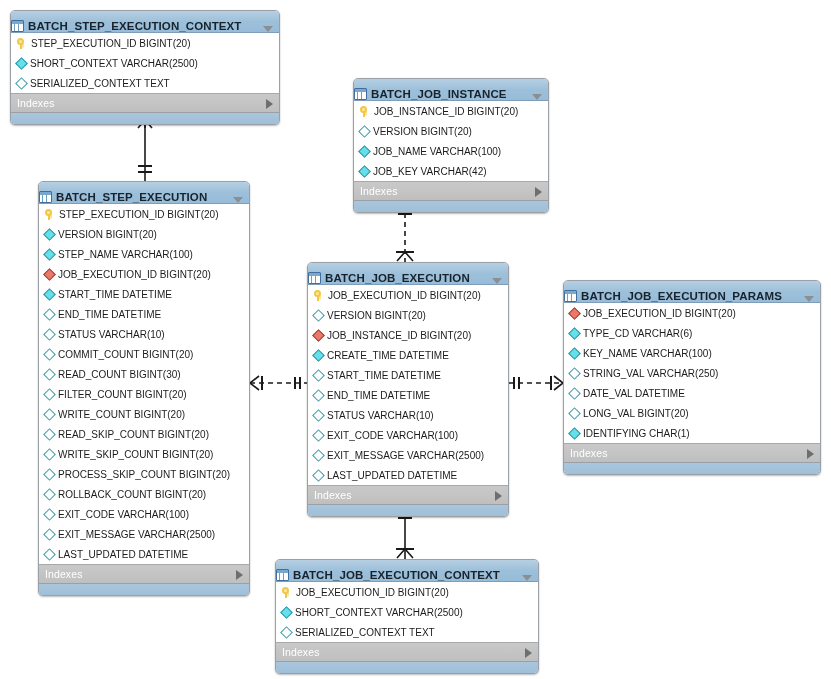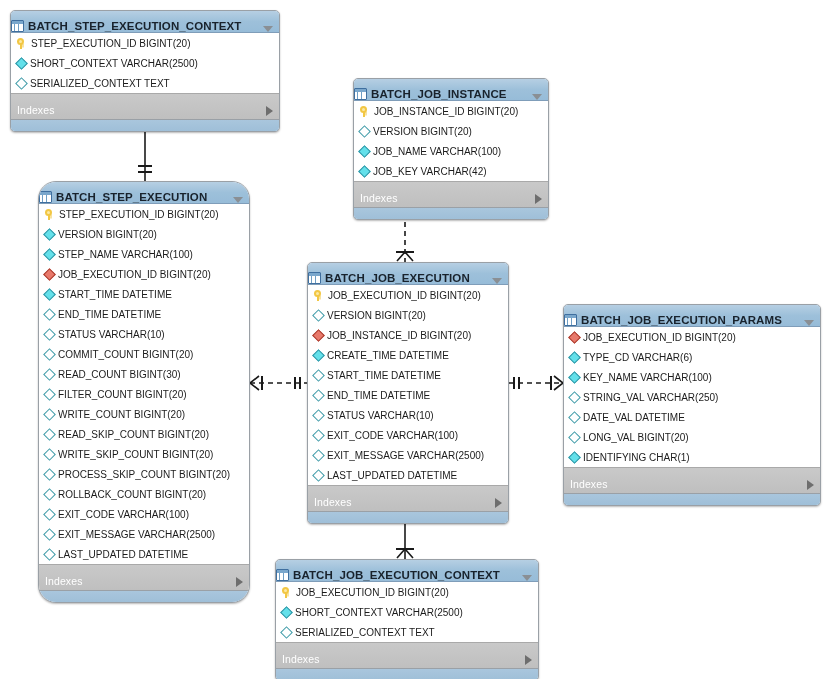--- a/index.html
+++ b/index.html
@@ -151,21 +151,21 @@
   .ico-dia.filled { background: #63e0ea; border-color: #2f93a3; }
   .ico-dia.fk     { background: #e8796b; border-color: #a8392c; }
 
   
   .idx-bar {
     height: 17px;
     background: linear-gradient(to bottom, #c9c9c9 0%, #bfbfbf 100%);
     border-top: 1px solid #a9a9a9;
     display: flex;
     align-items: center;
-    padding: 8px 6px 0 6px;
+    padding: 1px 6px 0 6px;
   }
   .idx-label {
     flex: 1 1 auto;
     font-size: 10.5px;
     color: #ffffff;
     line-height: 11px;
     letter-spacing: 0.1px;
   }
   .caret-right {
     flex: 0 0 auto;
@@ -296,21 +296,21 @@
             <span class="ico-dia filled"></span>
             <span class="col-name">JOB_KEY VARCHAR(42)</span>
           </div>
         </div>
         <div class="idx-bar">
           <span class="idx-label">Indexes</span>
           <span class="caret-right"></span>
         </div>
         <div class="tbl-foot"></div>
       </div>
-      <div class="tbl" style="left: 38px; top: 181px; width: 212px; border-radius: 18px;">
+      <div class="tbl" style="left: 38px; top: 181px; width: 212px;">
         <div class="tbl-title">
           <span class="ico-table"></span>
           <span class="tbl-title-text">BATCH_STEP_EXECUTION</span>
           <span class="caret-down"></span>
         </div>
         <div class="cols">
           <div class="col-row">
             <span class="ico-key"></span>
             <span class="col-name">STEP_EXECUTION_ID BIGINT(20)</span>
           </div>
@@ -436,21 +436,21 @@
             <span class="ico-dia"></span>
             <span class="col-name">LAST_UPDATED DATETIME</span>
           </div>
         </div>
         <div class="idx-bar">
           <span class="idx-label">Indexes</span>
           <span class="caret-right"></span>
         </div>
         <div class="tbl-foot"></div>
       </div>
-      <div class="tbl" style="left: 563px; top: 280px; width: 258px; margin-top: 24px;">
+      <div class="tbl" style="left: 563px; top: 280px; width: 258px;">
         <div class="tbl-title">
           <span class="ico-table"></span>
           <span class="tbl-title-text">BATCH_JOB_EXECUTION_PARAMS</span>
           <span class="caret-down"></span>
         </div>
         <div class="cols">
           <div class="col-row">
             <span class="ico-dia fk"></span>
             <span class="col-name">JOB_EXECUTION_ID BIGINT(20)</span>
           </div>

